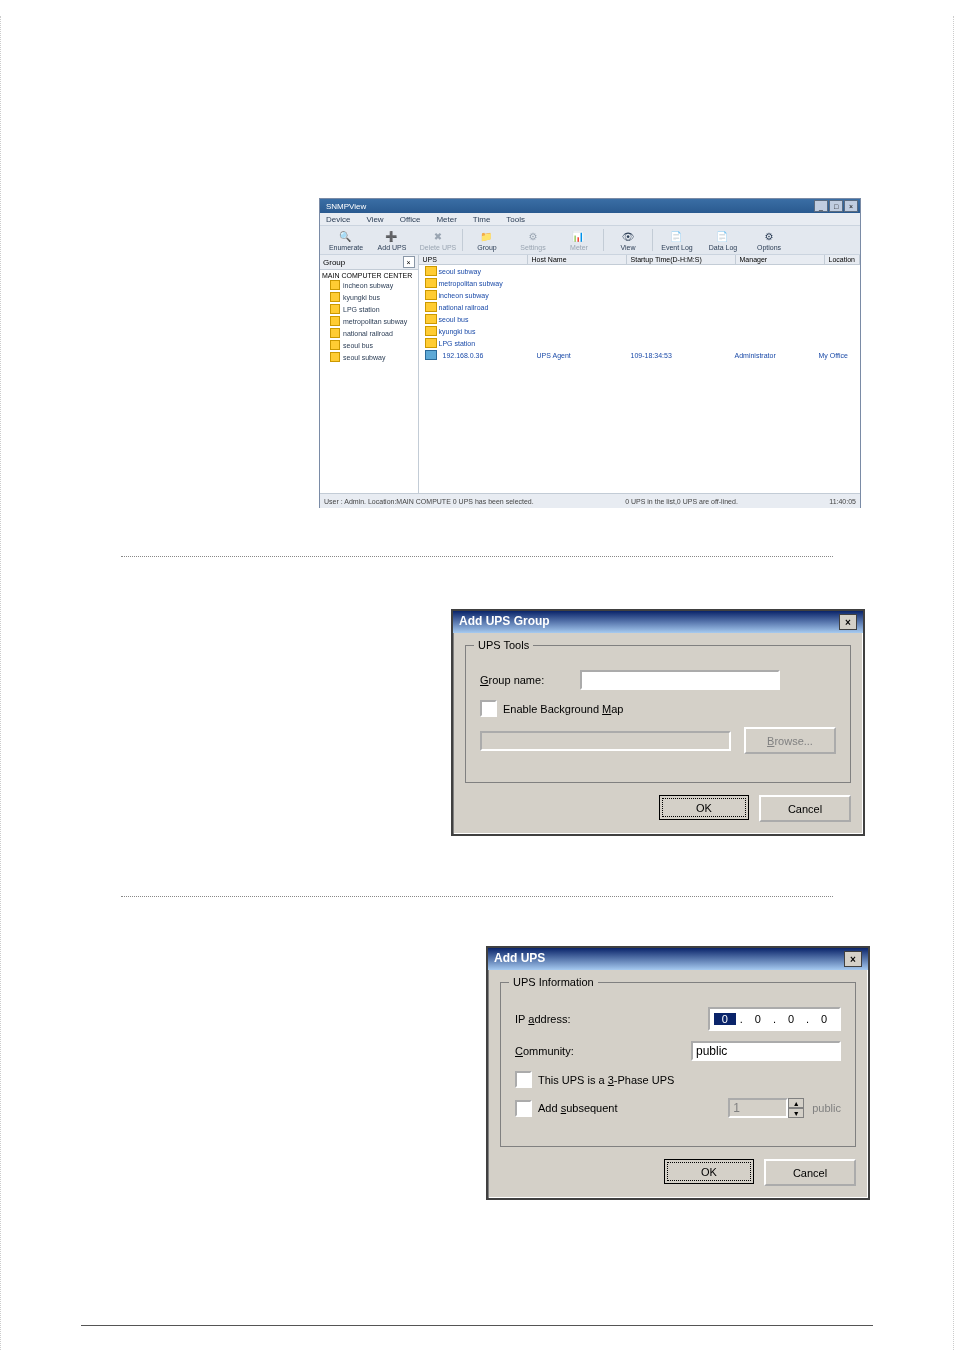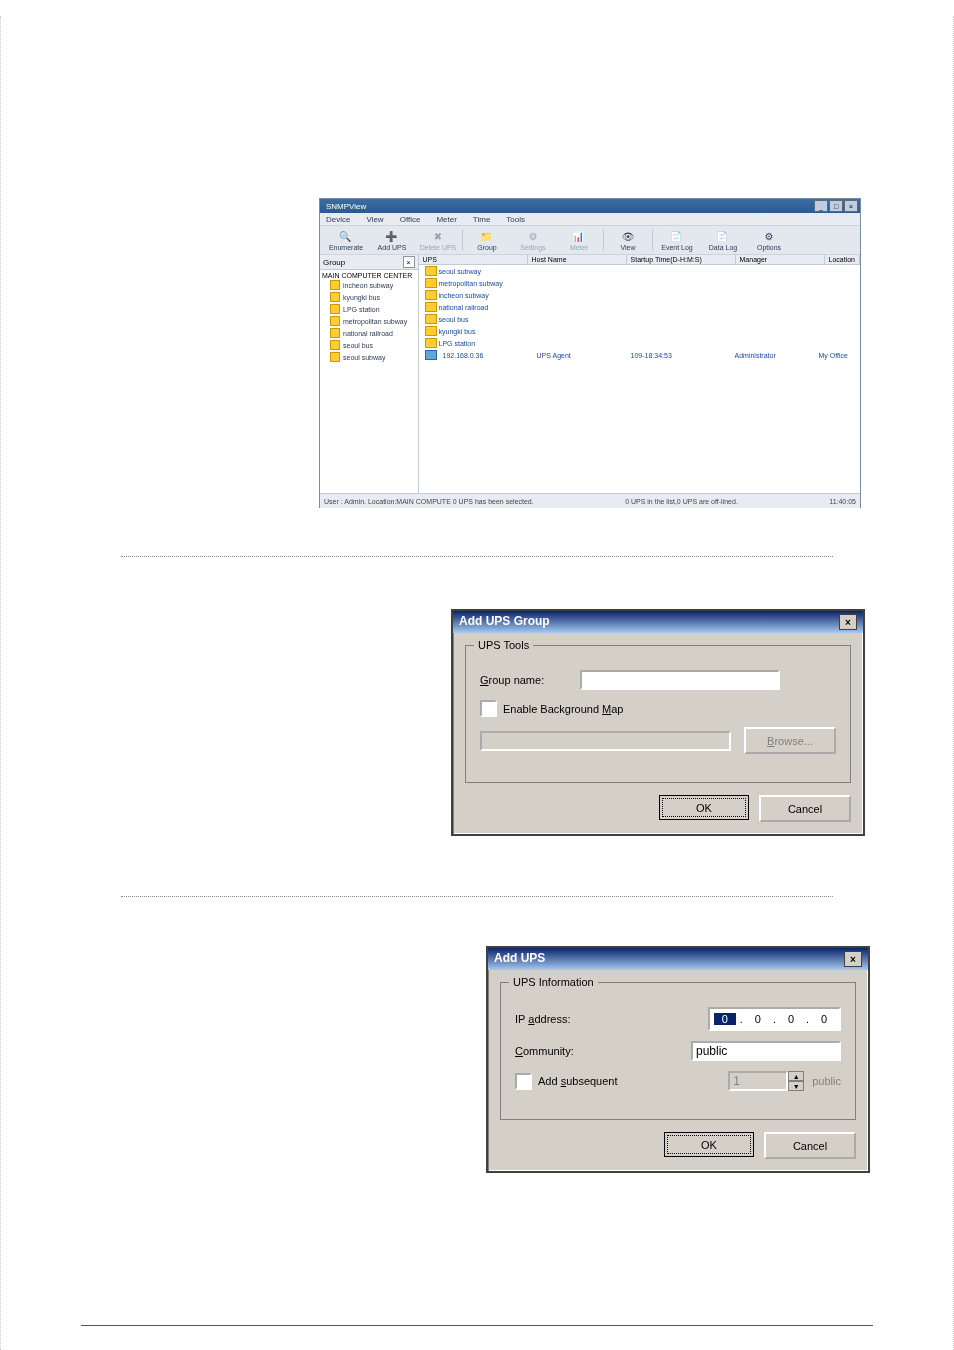--- a/index.html
+++ b/index.html
@@ -268,20 +268,24 @@
           <span class="oct">0</span>
         </div>
       </div>
       <div class="frow">
         <label><span class="ul">C</span>ommunity:</label>
         <div style="flex:1"></div>
         <input class="txt" style="width: 150px;" value="public">
       </div>
       <div class="frow">
         <span class="chk"></span>
+        <span>This UPS is a <span class="ul">3</span>-Phase UPS</span>
+      </div>
+      <div class="frow">
+        <span class="chk"></span>
         <span>Add <span class="ul">s</span>ubsequent</span>
         <div style="flex:1"></div>
         <input class="txt dis" style="width: 60px; text-align: left;" value="1">
         <div class="spin">
             <span>▲</span>
             <span>▼</span>
           </div>
         <span style="margin-left:8px;color:#808080">public</span>
       </div>
     </div>

